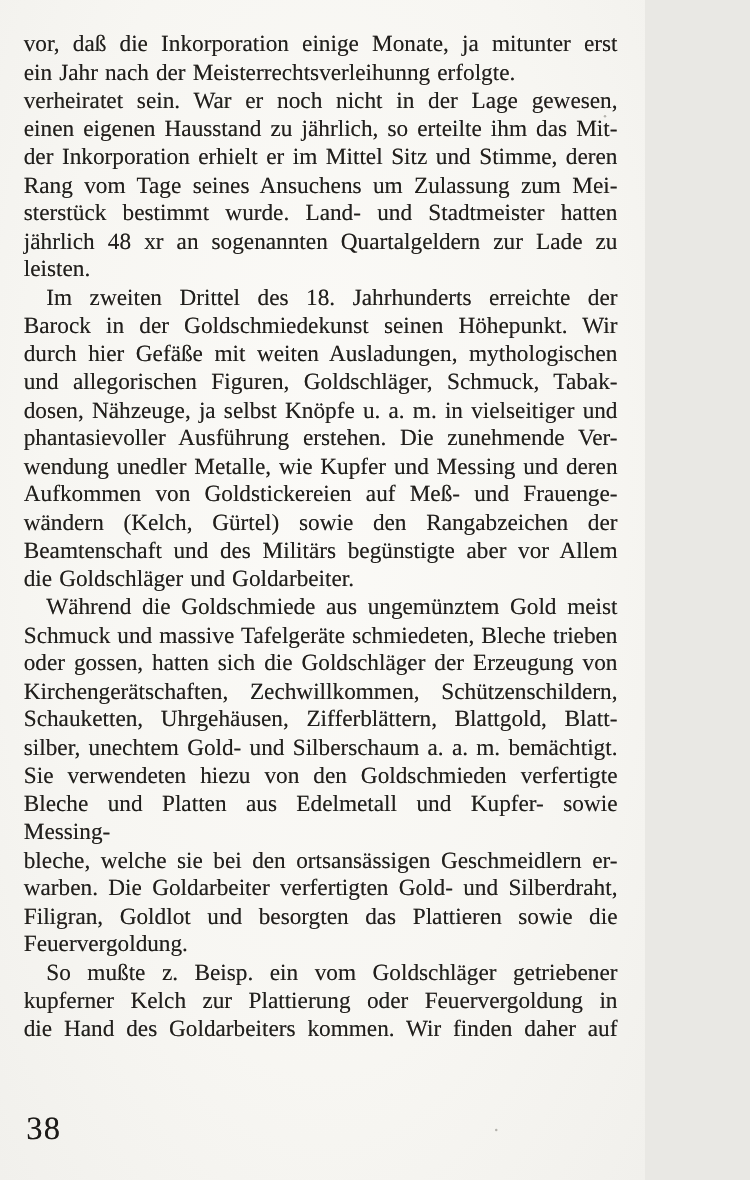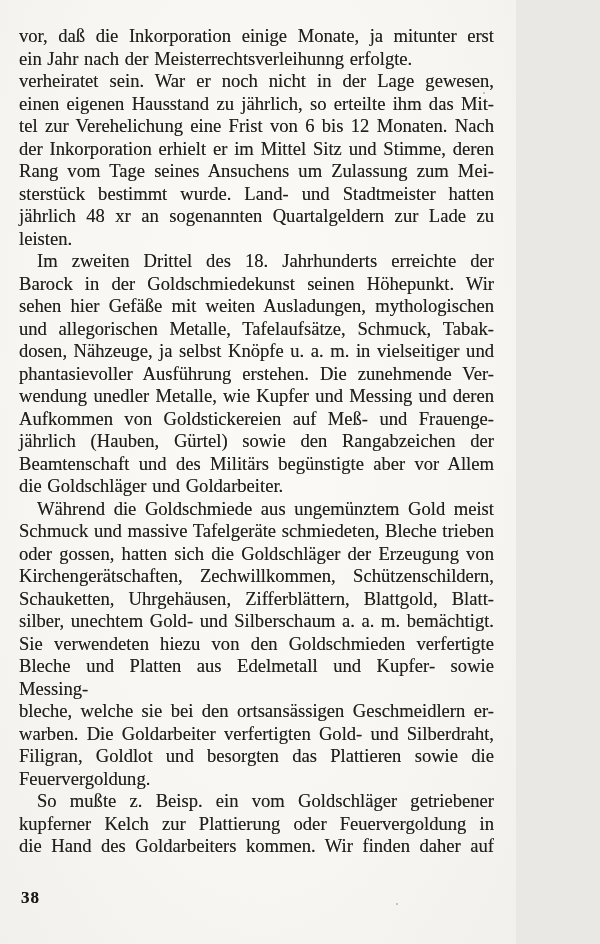--- a/index.html
+++ b/index.html
@@ -34,22 +34,22 @@
     text-align: justify;
     text-align-last: justify;
     white-space: normal;
   }
   .line.indent { text-indent: 18px; }
   .line.endline { text-align-last: left; }
   .page-number {
     position: absolute;
     left: 21px;
     top: 888px;
-    font-size: 17px;
-    font-weight: 700;
+    font-size: 26px;
+    font-weight: 400;
     letter-spacing: 1px;
     color: #1c1a18;
     text-shadow: 0 0 0.5px rgba(28, 26, 24, 0.6);
   }
   .speck {
     position: absolute;
     border-radius: 50%;
     background: rgba(60, 56, 50, 0.35);
   }
   .speck.s1 { left: 483px; top: 92px;  width: 2px; height: 2px; }
@@ -61,37 +61,36 @@
 
 <div class="page">
   <div class="text-block">
       <div class="paragraph">
         <div class="line">vor, daß die Inkorporation einige Monate, ja mitunter erst</div>
         <div class="line endline">ein Jahr nach der Meisterrechtsverleihunng erfolgte.</div>
       </div>
       <div class="paragraph">
         <div class="line">verheiratet sein. War er noch nicht in der Lage gewesen,</div>
         <div class="line">einen eigenen Hausstand zu jährlich, so erteilte ihm das Mit-</div>
-        <div class="line">tel zur Verehelichung eine Frist von 6 bis 12 Monaten. Nach</div>
         <div class="line">der Inkorporation erhielt er im Mittel Sitz und Stimme, deren</div>
         <div class="line">Rang vom Tage seines Ansuchens um Zulassung zum Mei-</div>
         <div class="line">sterstück bestimmt wurde. Land- und Stadtmeister hatten</div>
         <div class="line">jährlich 48 xr an sogenannten Quartalgeldern zur Lade zu</div>
         <div class="line endline">leisten.</div>
       </div>
       <div class="paragraph">
         <div class="line indent">Im zweiten Drittel des 18. Jahrhunderts erreichte der</div>
         <div class="line">Barock in der Goldschmiedekunst seinen Höhepunkt. Wir</div>
-        <div class="line">sehen hier Gefäße mit weiten Ausladungen, mythologischen</div>
-        <div class="line">und allegorischen Metalle, Tafelaufsätze, Schmuck, Tabak-</div>
+        <div class="line">durch hier Gefäße mit weiten Ausladungen, mythologischen</div>
+        <div class="line">und allegorischen Figuren, Goldschläger, Schmuck, Tabak-</div>
         <div class="line">dosen, Nähzeuge, ja selbst Knöpfe u. a. m. in vielseitiger und</div>
         <div class="line">phantasievoller Ausführung erstehen. Die zunehmende Ver-</div>
         <div class="line">wendung unedler Metalle, wie Kupfer und Messing und deren</div>
         <div class="line">Aufkommen von Goldstickereien auf Meß- und Frauenge-</div>
-        <div class="line">jährlich (Hauben, Gürtel) sowie den Rangabzeichen der</div>
+        <div class="line">wändern (Kelch, Gürtel) sowie den Rangabzeichen der</div>
         <div class="line">Beamtenschaft und des Militärs begünstigte aber vor Allem</div>
         <div class="line endline">die Goldschläger und Goldarbeiter.</div>
       </div>
       <div class="paragraph">
         <div class="line indent">Während die Goldschmiede aus ungemünztem Gold meist</div>
         <div class="line">Schmuck und massive Tafelgeräte schmiedeten, Bleche trieben</div>
         <div class="line">oder gossen, hatten sich die Goldschläger der Erzeugung von</div>
         <div class="line">Kirchengerätschaften, Zechwillkommen, Schützenschildern,</div>
         <div class="line">Schauketten, Uhrgehäusen, Zifferblättern, Blattgold, Blatt-</div>
         <div class="line">silber, unechtem Gold- und Silberschaum a. a. m. bemächtigt.</div>

